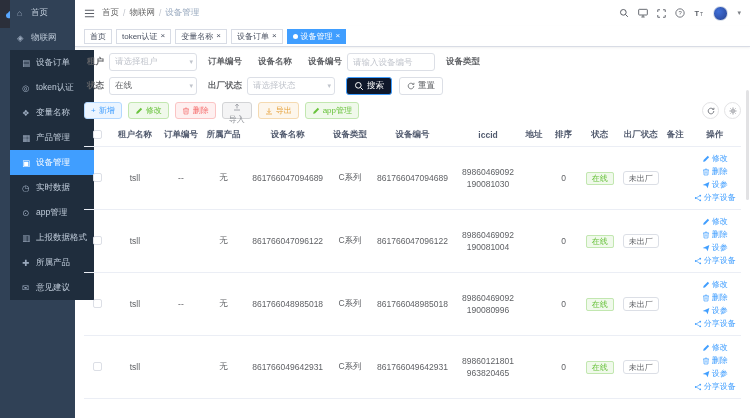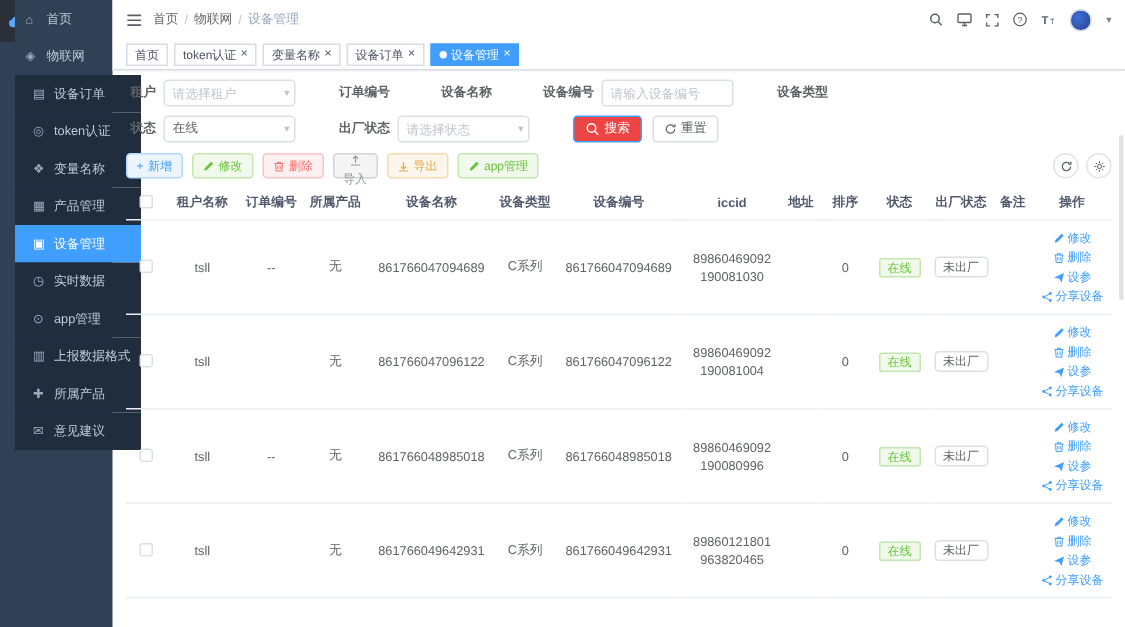--- a/index.html
+++ b/index.html
@@ -35,30 +35,30 @@
   
   .tags-view { height:21px; display:flex; align-items:center; gap:4px; padding:0 9px; background:#fff; border-bottom:1px solid #d8dce5; box-shadow:0 1px 2px rgba(0,0,0,.06); flex-shrink:0; }
   .tag { height:15px; display:inline-flex; align-items:center; gap:3px; border:1px solid #d8dce5; background:#fff; padding:0 5px; font-size:8px; color:#495060; cursor:pointer; }
   .tag .dot { width:5px; height:5px; border-radius:50%; background:#fff; }
   .tag .close { font-size:8px; line-height:1; }
   .tag.active { background:#409eff; border-color:#409eff; color:#fff; }
 
   
   .content { flex:1; padding:6px 9px 0; overflow:hidden; display:flex; flex-direction:column; }
   .filters { display:flex; flex-wrap:wrap; align-items:center; }
-  .f-item { display:flex; align-items:center; margin:0 29px 6px 0; }
+  .f-item { display:flex; align-items:center; margin:0 11px 6px 0; }
   .f-label { font-weight:bold; color:#606266; margin-right:5px; white-space:nowrap; font-size:8.5px; min-width:20px; text-align:right; }
   .f-control { position:relative; width:88px; height:18px; }
   .f-control input { width:100%; height:100%; border:1px solid #dcdfe6; border-radius:3px; padding:0 5px; font-size:8.5px; color:#606266; outline:none; font-family:inherit; }
   .f-control input::placeholder { color:#c0c4cc; }
-  .f-control.is-select input { padding-right:0; }
+  .f-control.is-select input { padding-right:0;font-family:Liberation Mono, monospace; }
   .sel-caret { position:absolute; right:4px; top:50%; transform:translateY(-50%); color:#c0c4cc; font-size:7px; pointer-events:none; }
 
   .btn { height:18px; display:inline-flex; align-items:center; gap:3px; padding:0 7px; border:1px solid #dcdfe6; border-radius:3px; background:#fff; color:#606266; font-size:8.5px; cursor:pointer; font-family:inherit; white-space:nowrap; }
-  .btn.primary { background:#ef4444; border-color:#409eff; color:#fff; }
+  .btn.primary { background:#0f172a; border-color:#409eff; color:#fff; }
   .btn.sm { height:17px; font-size:8px; padding:0 6px; }
   .btn.p-primary { background:#ecf5ff; border-color:#b3d8ff; color:#409eff; }
   .btn.p-success { background:#f0f9eb; border-color:#c2e7b0; color:#67c23a; }
   .btn.p-danger  { background:#fef0f0; border-color:#fbc4c4; color:#f56c6c; }
   .btn.p-info    { background:#f4f4f5; border-color:#d3d4d6; color:#909399;flex-direction:column; }
   .btn.p-warning { background:#fdf6ec; border-color:#f5dab1; color:#e6a23c; }
 
   .toolbar { display:flex; align-items:center; justify-content:space-between; margin:1px 0 5px; }
   .toolbar-left { display:flex; gap:6px; }
   .toolbar-right { display:flex; gap:5px; }

